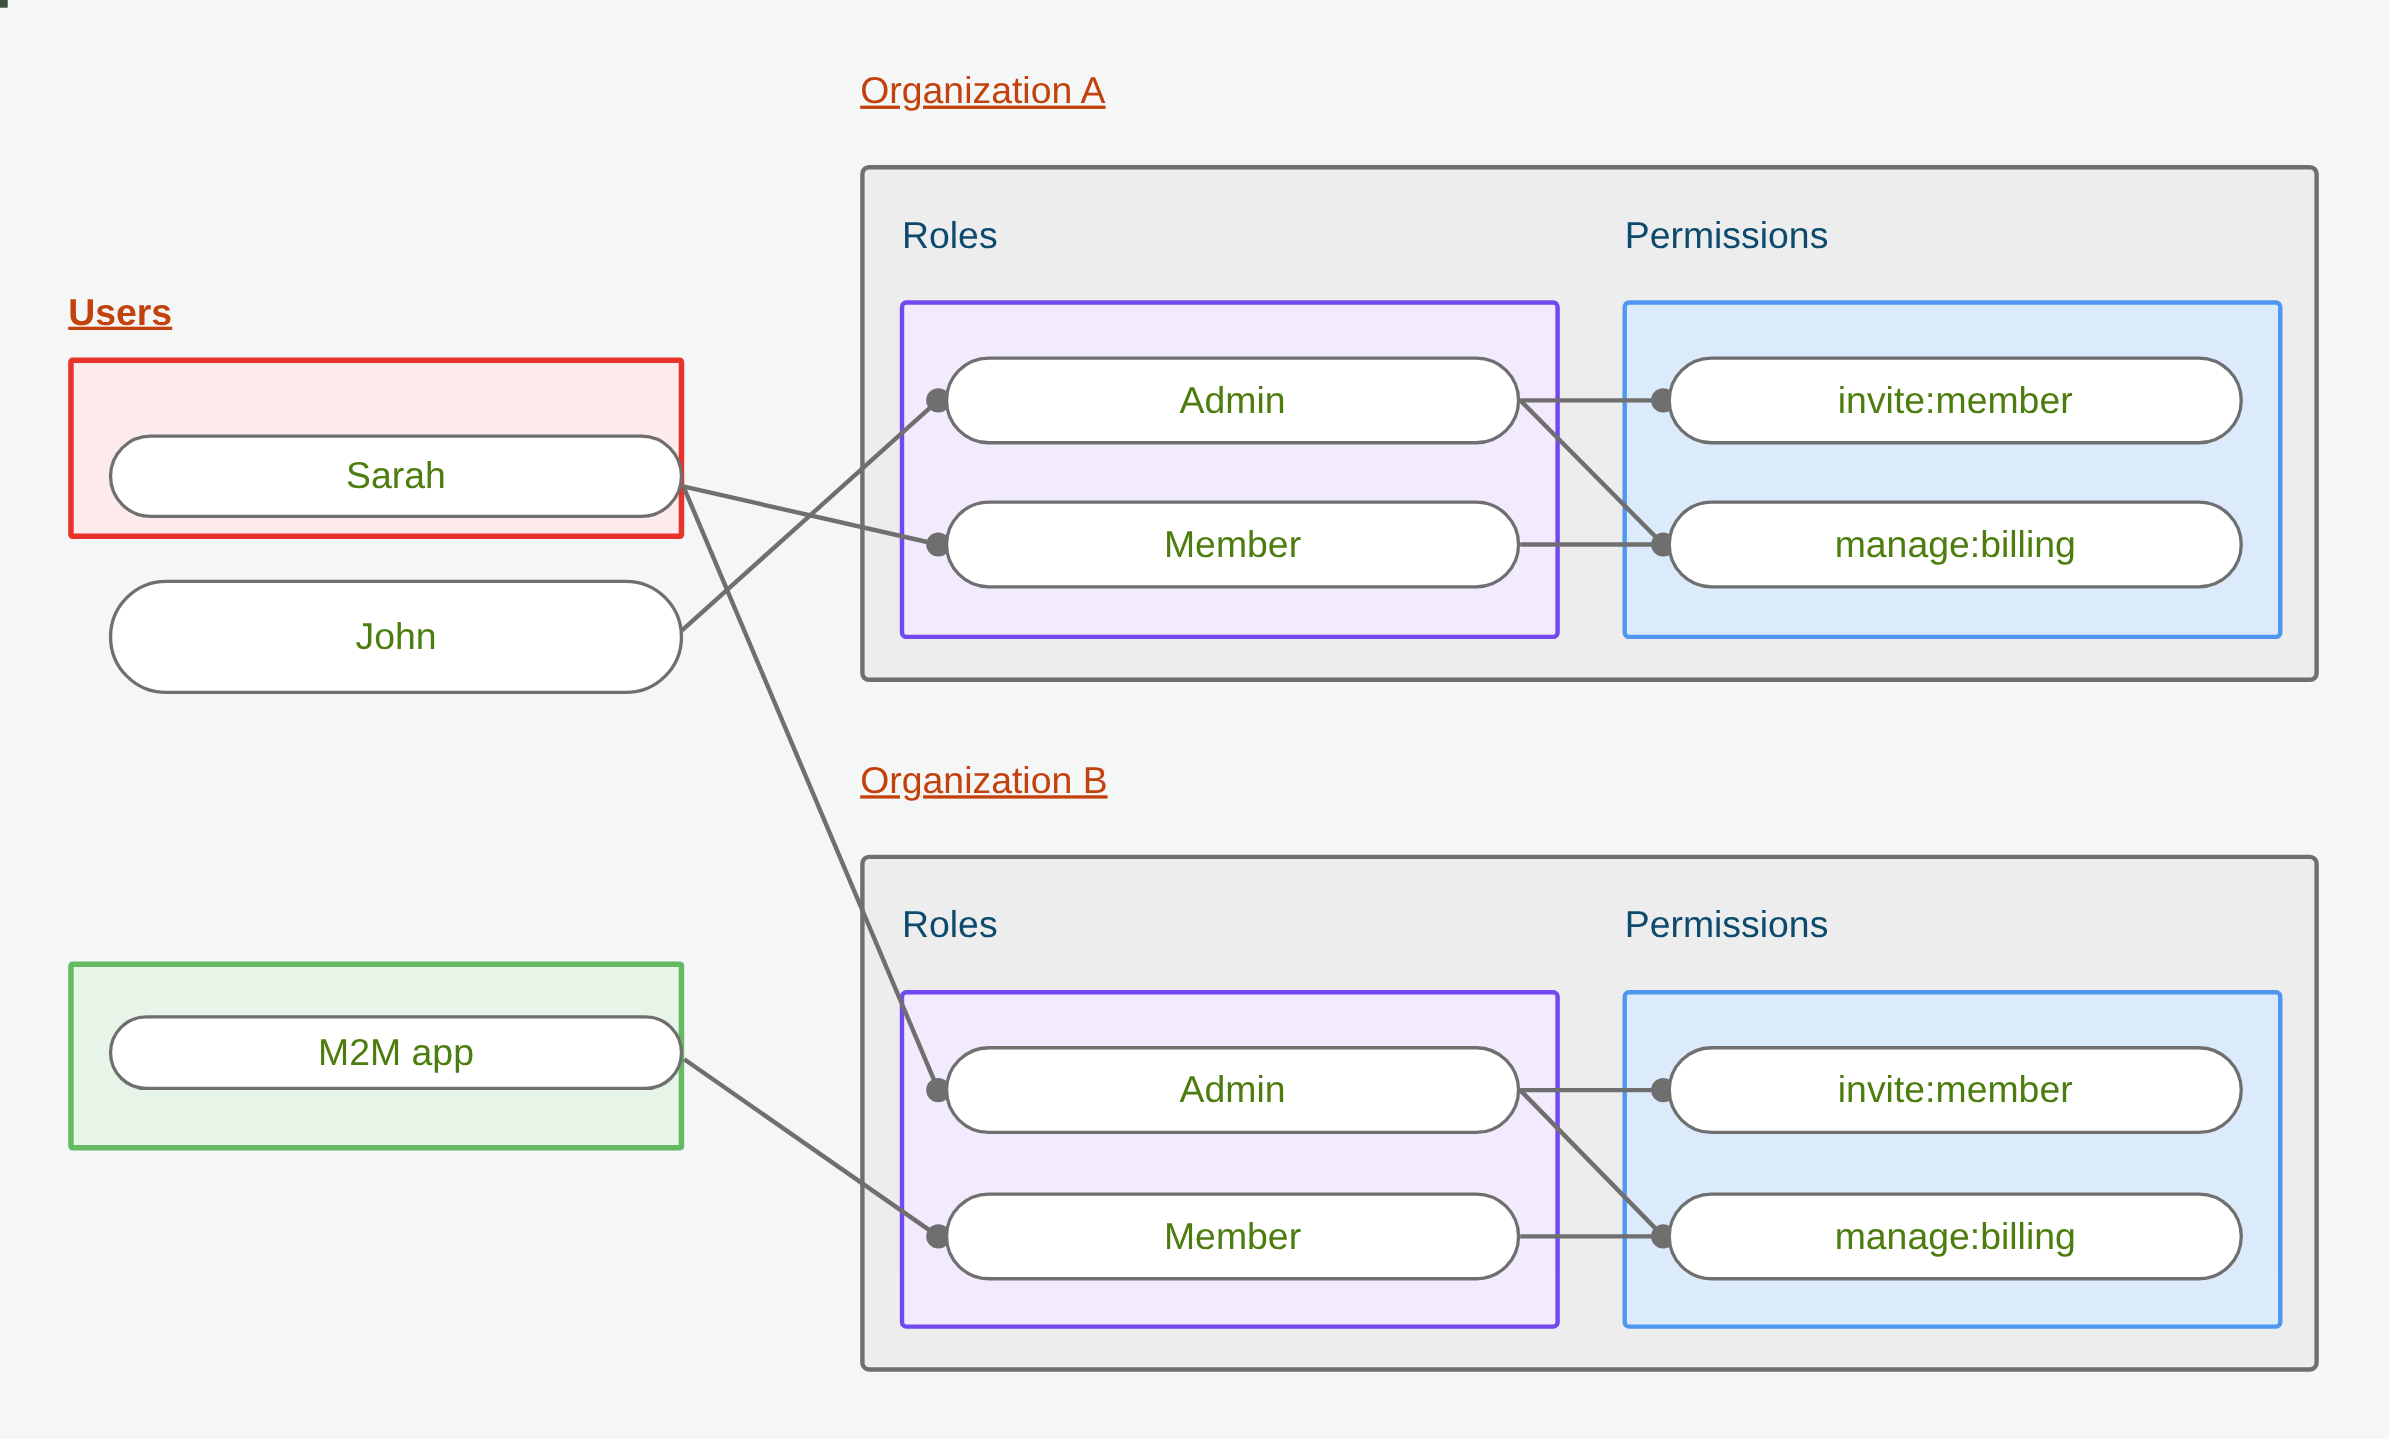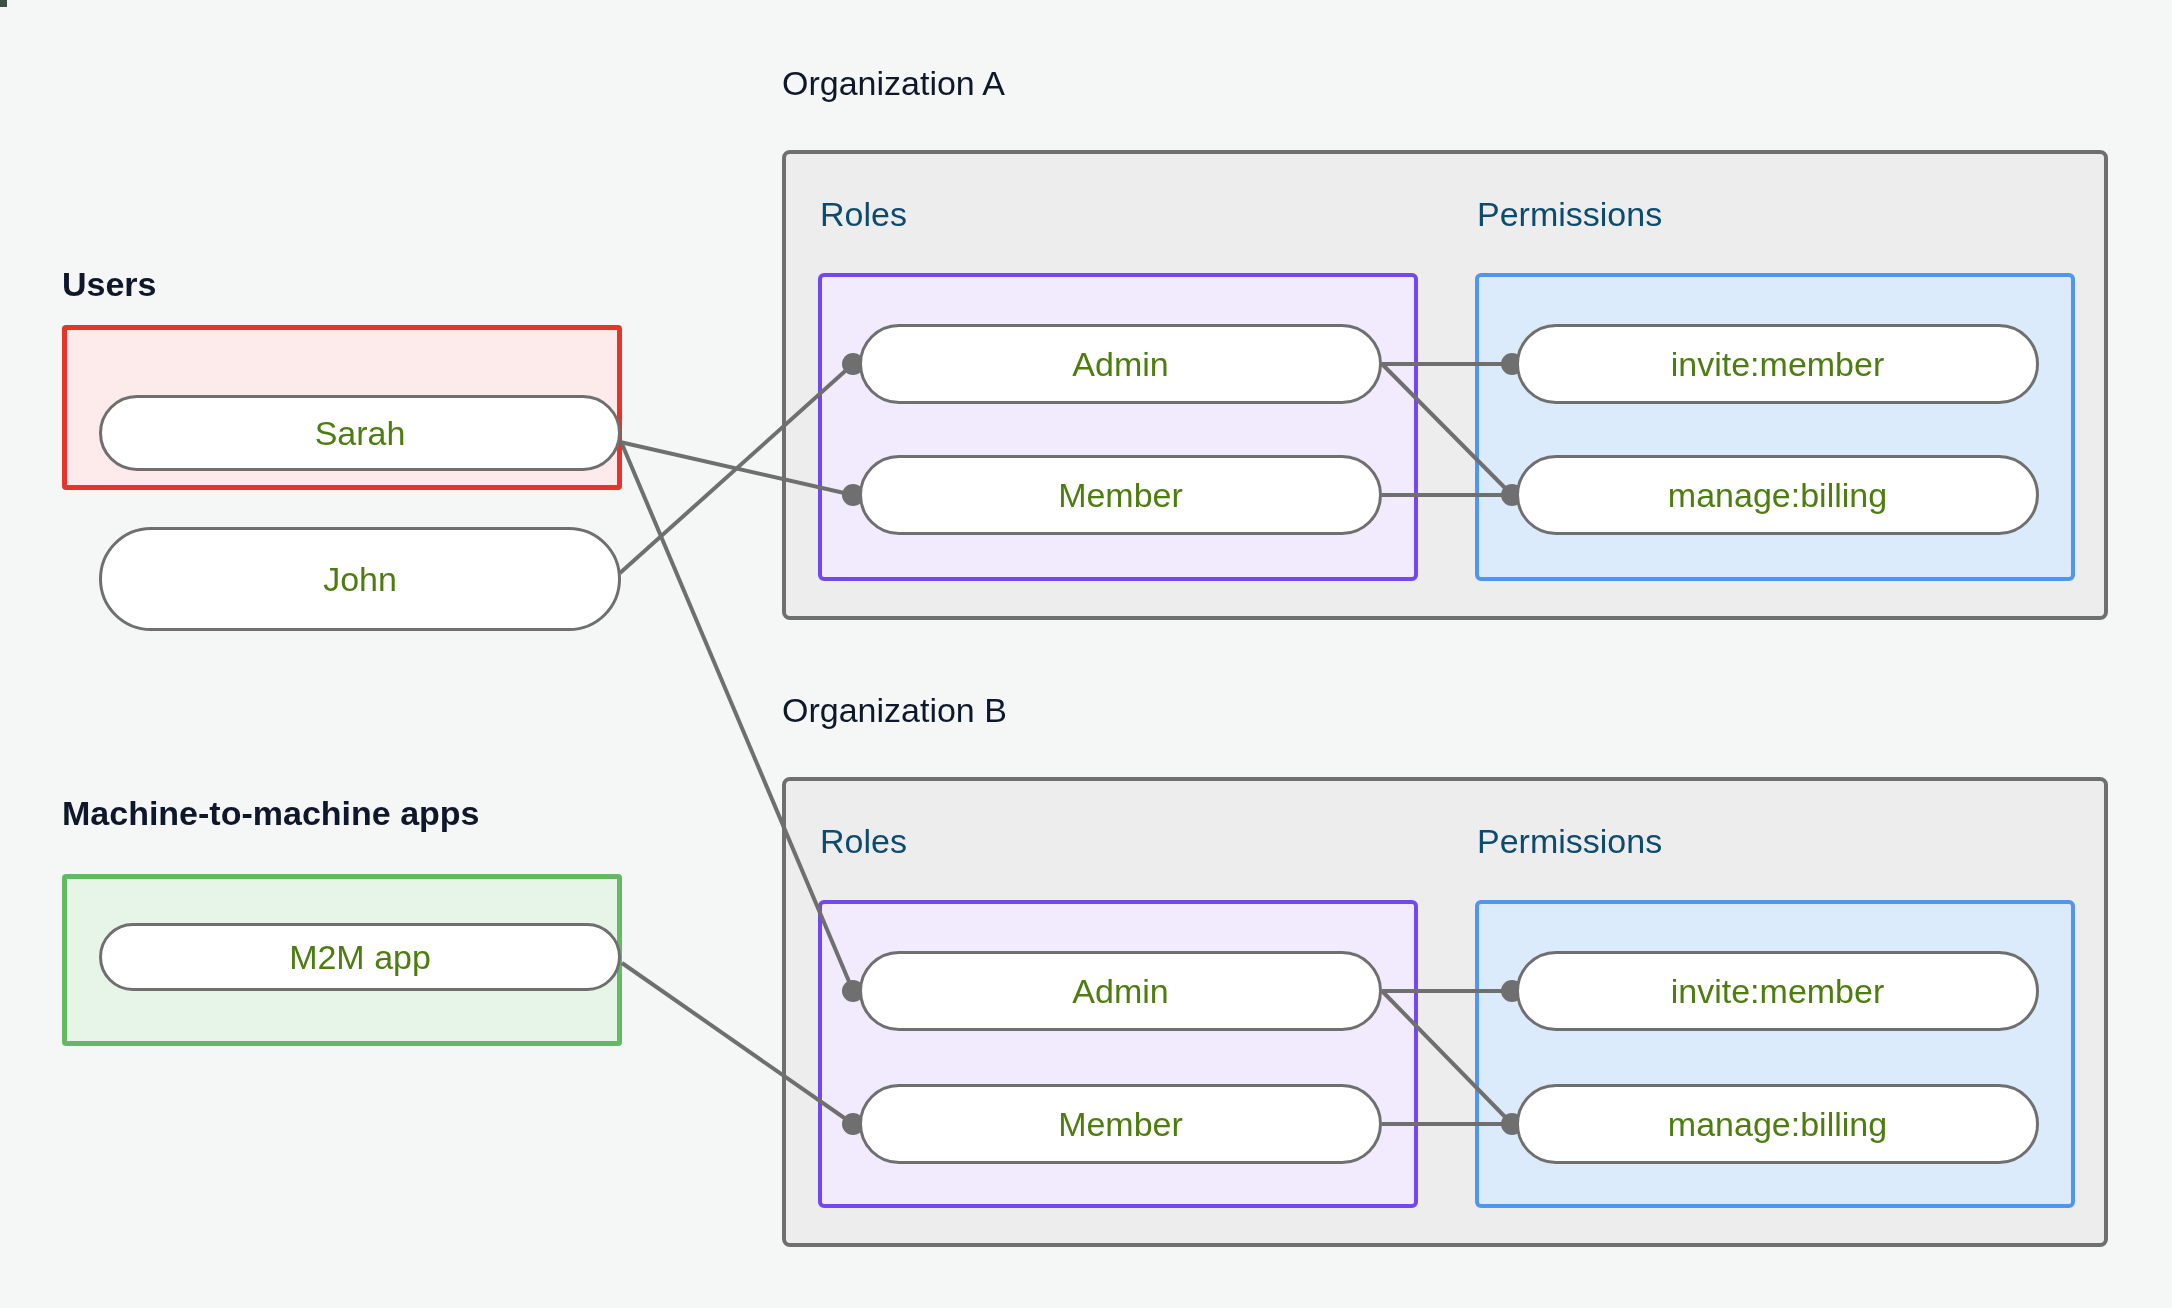--- a/index.html
+++ b/index.html
@@ -24,23 +24,24 @@
     top: 0;
     width: 2172px;
     height: 1308px;
     pointer-events: none;
     z-index: 3;
   }
   .group-label {
     position: absolute;
     font-size: 34px;
     line-height: 40px;
-    color: #0f172a;
+    color: #c2410c;
     white-space: nowrap;
     z-index: 4;
+    text-decoration: underline;
   }
   .group-label.strong { font-weight: 700; }
   .group-label.plain  { font-weight: 400; }
 
   .outer-box {
     position: absolute;
     background: #ededed;
     border: 4px solid #6f6f6f;
     border-radius: 8px;
     box-sizing: border-box;
@@ -146,21 +147,20 @@
       <circle cx="1512" cy="991" r="11"></circle>
       <circle cx="1512" cy="1124" r="11"></circle>
     </g>
   </svg>
 
   <div class="group-label strong" style="left:62px; top:243px;margin-top:21px;">Users</div>
   <div class="tint-box users" style="left:62px; top:325px; width:560px; height:165px;"></div>
   <div class="pill" style="left:99px; top:395px; width:522px; height:76px;">Sarah</div>
   <div class="pill" style="left:99px; top:527px; width:522px; height:104px;">John</div>
 
-  <div class="group-label strong" style="left:62px; top:793px;">Machine-to-machine apps</div>
   <div class="tint-box m2m" style="left:62px; top:874px; width:560px; height:172px;"></div>
   <div class="pill" style="left:99px; top:923px; width:522px; height:68px;">M2M app</div>
 
   <div class="group-label plain" style="left:782px; top:63px;">Organization A</div>
   <div class="outer-box" style="left:782px; top:150px; width:1326px; height:470px;"></div>
 
   <div class="section-title" style="left:820px; top:194px;">Roles</div>
   <div class="inner-box roles" style="left:818px; top:273px; width:600px; height:308px;"></div>
   <div class="pill" style="left:859px; top:324px; width:523px; height:80px;">Admin</div>
   <div class="pill" style="left:859px; top:455px; width:523px; height:80px;">Member</div>

